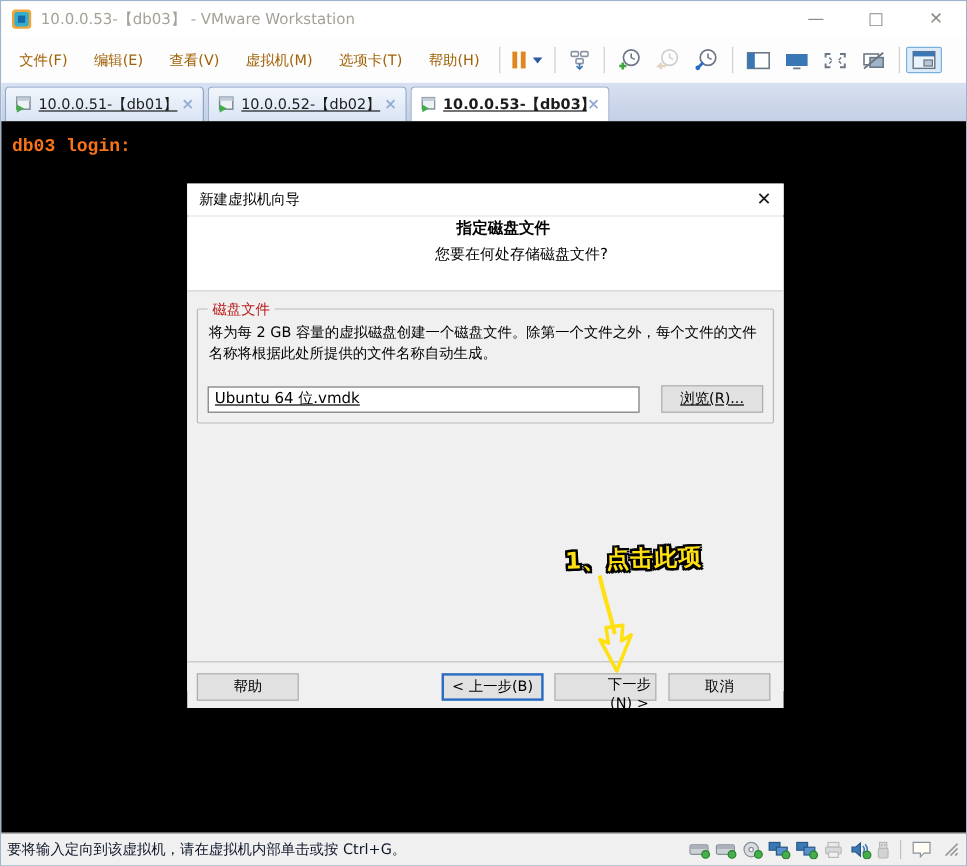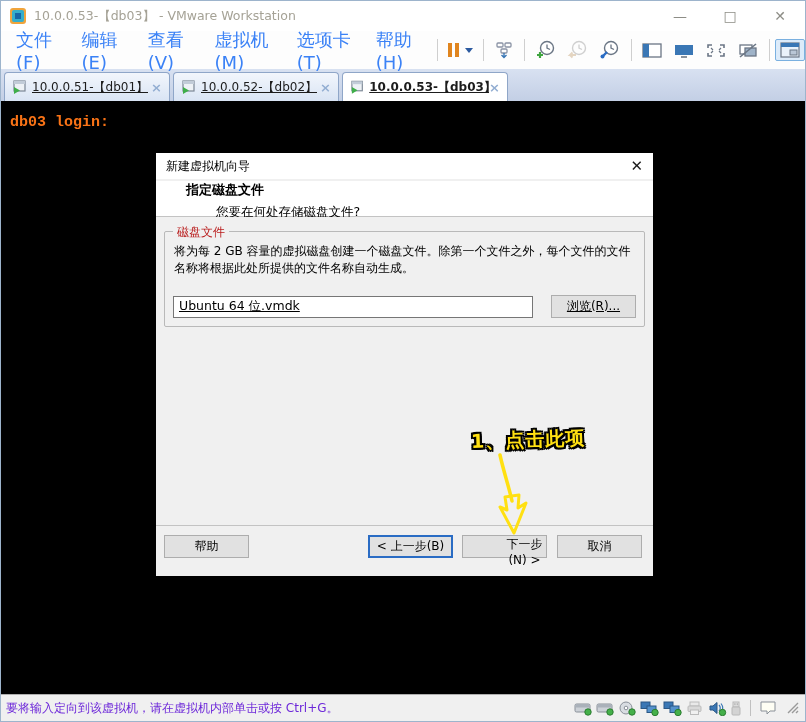--- a/index.html
+++ b/index.html
@@ -12,21 +12,21 @@
   .titlebar { height: 30px; display: flex; align-items: center; padding-left: 9px; background: #fff; }
   .vmlogo { width: 16px; height: 16px; border-radius: 3px; background: #f0a43c; position: relative; flex: none; }
   .vmlogo::before { content:""; position:absolute; inset:2px; border-radius:2px; background:#35aecb; }
   .vmlogo::after { content:""; position:absolute; inset:5px; background:#1767a8; }
   .titlebar .title { margin-left: 8px; color: #a5a296; font-size: 12.5px; }
   .wincontrols { margin-left: auto; display: flex; height: 100%; }
   .wincontrols span { width: 50px; display: flex; align-items: center; justify-content: center; color: #8d8d86; font-size: 14px; cursor: default; }
 
   
   .menubar { height: 38px; display: flex; align-items: center; background: #fdfdfd; padding-left: 4px; }
-  .menu-item { padding: 5px 11px; font-size: 18px; color: #3b82f6; }
+  .menu-item { padding: 5px 11px; font-size: 12px; color: #a16207; }
   .tb-sep { width: 1px; height: 22px; background: #cfcfcf; margin: 0 5px; }
   .tb-btn { display: flex; align-items: center; justify-content: center; padding: 3px 5px; }
   .pause-bars { display: inline-flex; gap: 3px; }
   .pause-bars i { display:block; width: 4px; height: 14px; background: #e0851f; }
   .caret { width: 0; height: 0; border-left: 4px solid transparent; border-right: 4px solid transparent; border-top: 5px solid #2c5aa0; margin-left: 6px; }
   .tb-lib-active { border: 1px solid #7ab0e0; background: #dcebfa; border-radius: 2px; padding: 2px 4px; }
 
   
   .tabbar { height: 32px; background: linear-gradient(#d8e1f1, #c3cfe5); display: flex; align-items: flex-end; padding-left: 3px; }
   .tab { width: 166px; height: 29px; margin-right: 3px; border: 1px solid #8fa6c8; border-bottom: none; border-radius: 4px 4px 0 0; display: flex; align-items: center; padding: 0 7px; background: linear-gradient(#f2f6fc, #d9e4f4); font-size: 12px; color: #1c1c1c; }
@@ -35,21 +35,21 @@
   .tab .tab-close { margin-left: auto; color: #93aed2; font-weight: bold; font-size: 13px; }
 
   
   .console { position: absolute; left: 0; right: 0; top: 100px; bottom: 27px; background: #000; }
   .console-prompt { position: absolute; left: 9px; top: 13px; font-family: Liberation Mono, monospace; font-size: 15px; font-weight: bold; color: #f97316; }
 
   
   .dialog { position: absolute; left: 155px; top: 152px; width: 497px; height: 423px; background: #f0f0f0; }
   .dlg-titlebar { height: 26px; background: #fff; display: flex; align-items: center; padding: 0 10px; font-size: 12px; color: #000; }
   .dlg-close { margin-left: auto; font-size: 15px; color: #1a1a1a; line-height: 1; }
-  .dlg-header { height: 36px; background: #fff; border-bottom: 1px solid #c3c3c3; }
+  .dlg-header { height: 62px; background: #fff; border-bottom: 1px solid #c3c3c3; text-align: center; }
   .dlg-heading { margin: 2px 0 0 30px; font-weight: bold; font-size: 13px; color: #000; }
   .dlg-subheading { margin: 5px 0 0 60px; font-size: 12.5px; color: #000; }
   .dlg-body { position: relative; height: 347px; background: #f0f0f0; }
 
   .groupbox { position: absolute; left: 8px; top: 14px; width: 481px; height: 96px; border: 1px solid #b9b9b9; border-radius: 2px; }
   .group-label { position: absolute; top: -8px; left: 8px; background: #f0f0f0; padding: 0 4px; font-size: 12px; color: #b91c1c; }
   .group-desc { padding: 11px 9px 0 9px; font-size: 12px; line-height: 1.45; color: #000; }
   .file-row { position: absolute; left: 8px; top: 63px; right: 8px; display: flex; align-items: center; text-decoration: underline; }
   .file-input { width: 368px; height: 22px; border: 1px solid #767676; background: #fff; font-size: 12.5px; padding: 0 5px; font-family: inherit; }
   .browse-btn { margin-left: 18px; width: 87px; height: 23px; background: #e1e1e1; border: 1px solid #adadad; font-size: 12px; font-family: inherit; color:#000; }
@@ -58,21 +58,21 @@
   .arrow-svg { position: absolute; left: 330px; top: 236px; z-index: 5; overflow: visible; }
 
   .dlg-btn-sep { position: absolute; left: 0; right: 0; top: 308px; border-top: 1px solid #c3c3c3; }
   .dlg-btn { position: absolute; top: 318px; height: 23px; background: #e1e1e1; border: 1px solid #adadad; font-size: 12px; font-family: inherit; color: #000; }
   .btn-help   { left: 8px;  width: 85px; }
   .btn-back   { left: 212px; width: 85px; border: 2px solid #2a6cc4; }
   .btn-next   { left: 306px; width: 85px; padding-left: 40px; }
   .btn-cancel { left: 401px; width: 85px; }
 
   
-  .statusbar { position: absolute; left: 0; right: 0; bottom: 0; height: 27px; background: #f0f0f0; border-top: 1px solid #aeaeae; display: flex; align-items: center; padding: 0 5px; font-size: 12px; color: #6d28d9; }
+  .statusbar { position: absolute; left: 0; right: 0; bottom: 0; height: 27px; background: #f0f0f0; border-top: 1px solid #aeaeae; display: flex; align-items: center; padding: 0 5px; font-size: 12px; color: #0f172a; }
   .status-icons { margin-left: auto; display: flex; align-items: center; gap: 3px; }
   .status-icons svg { display: block; }
   .sb-sep { width: 1px; height: 16px; background: #c0c0c0; margin: 0 5px; }
   .grip { margin-left: 6px; }
 </style>
 </head>
 <body>
 
 <div class="window">
 

